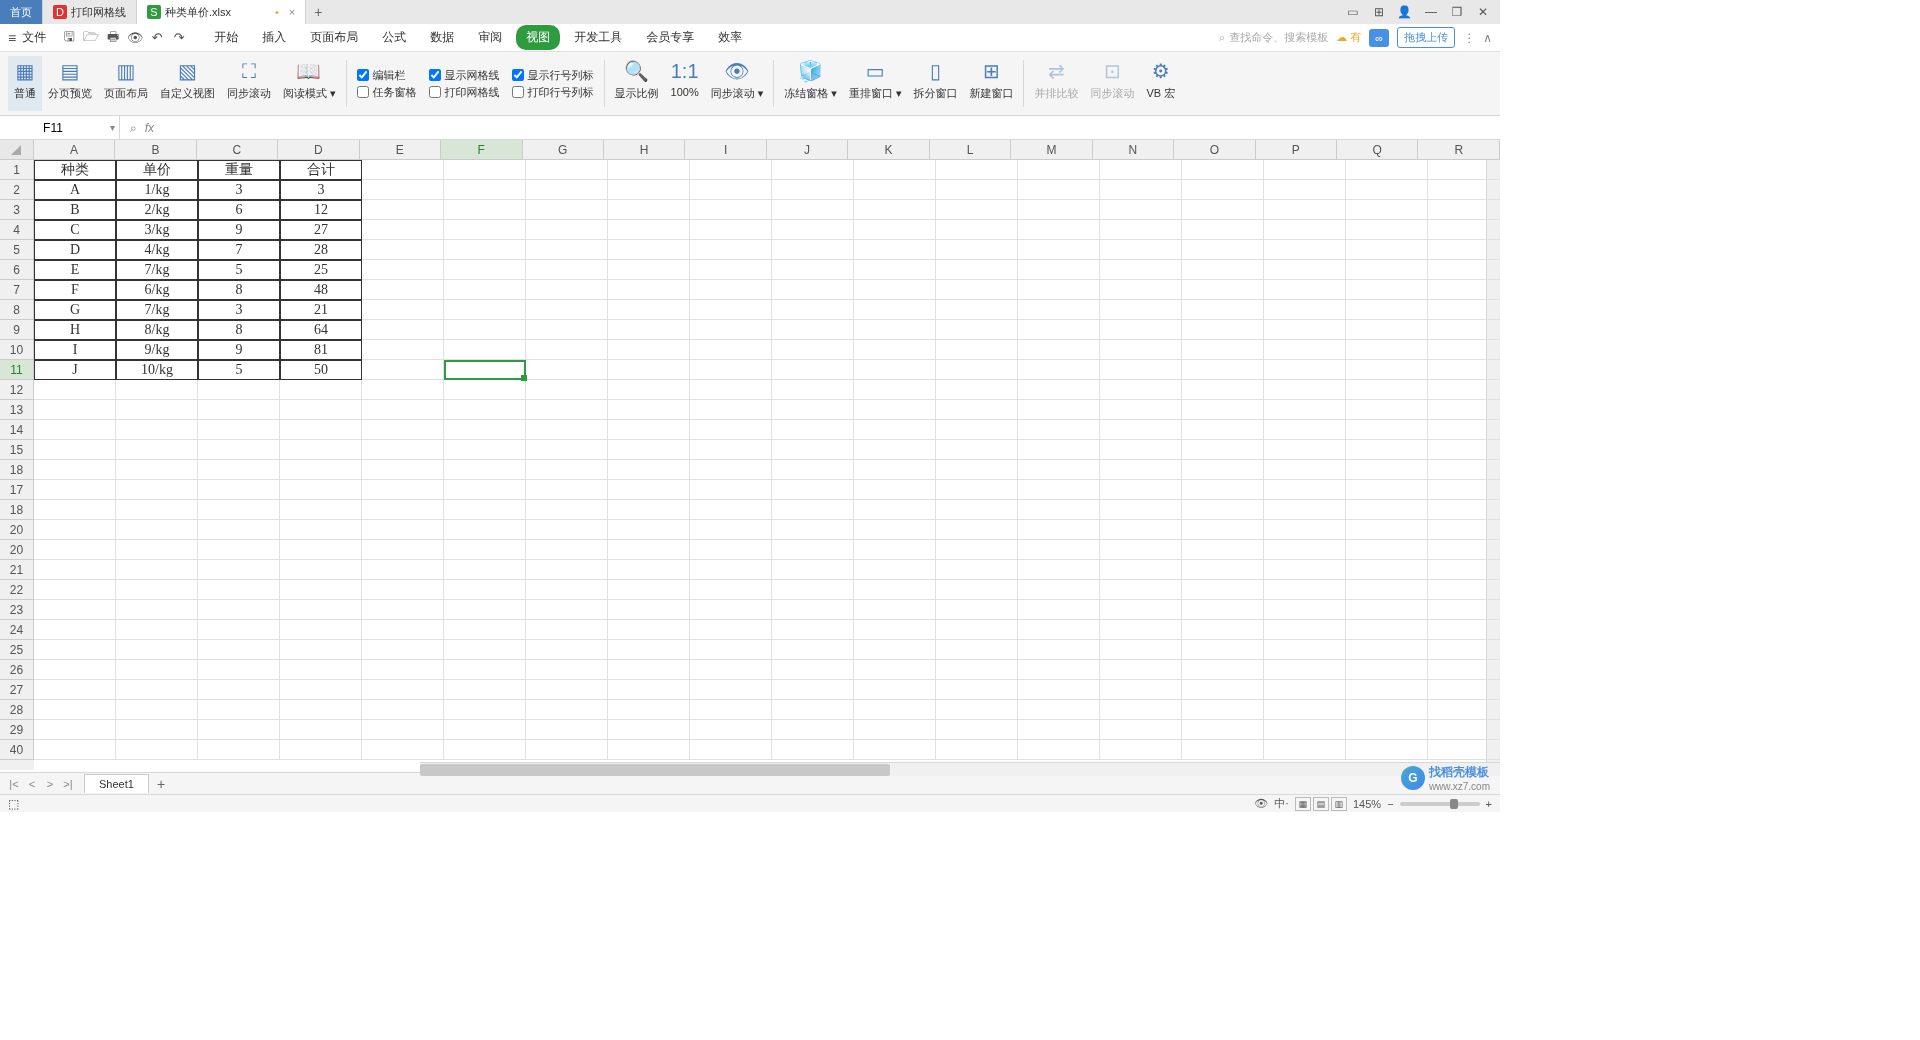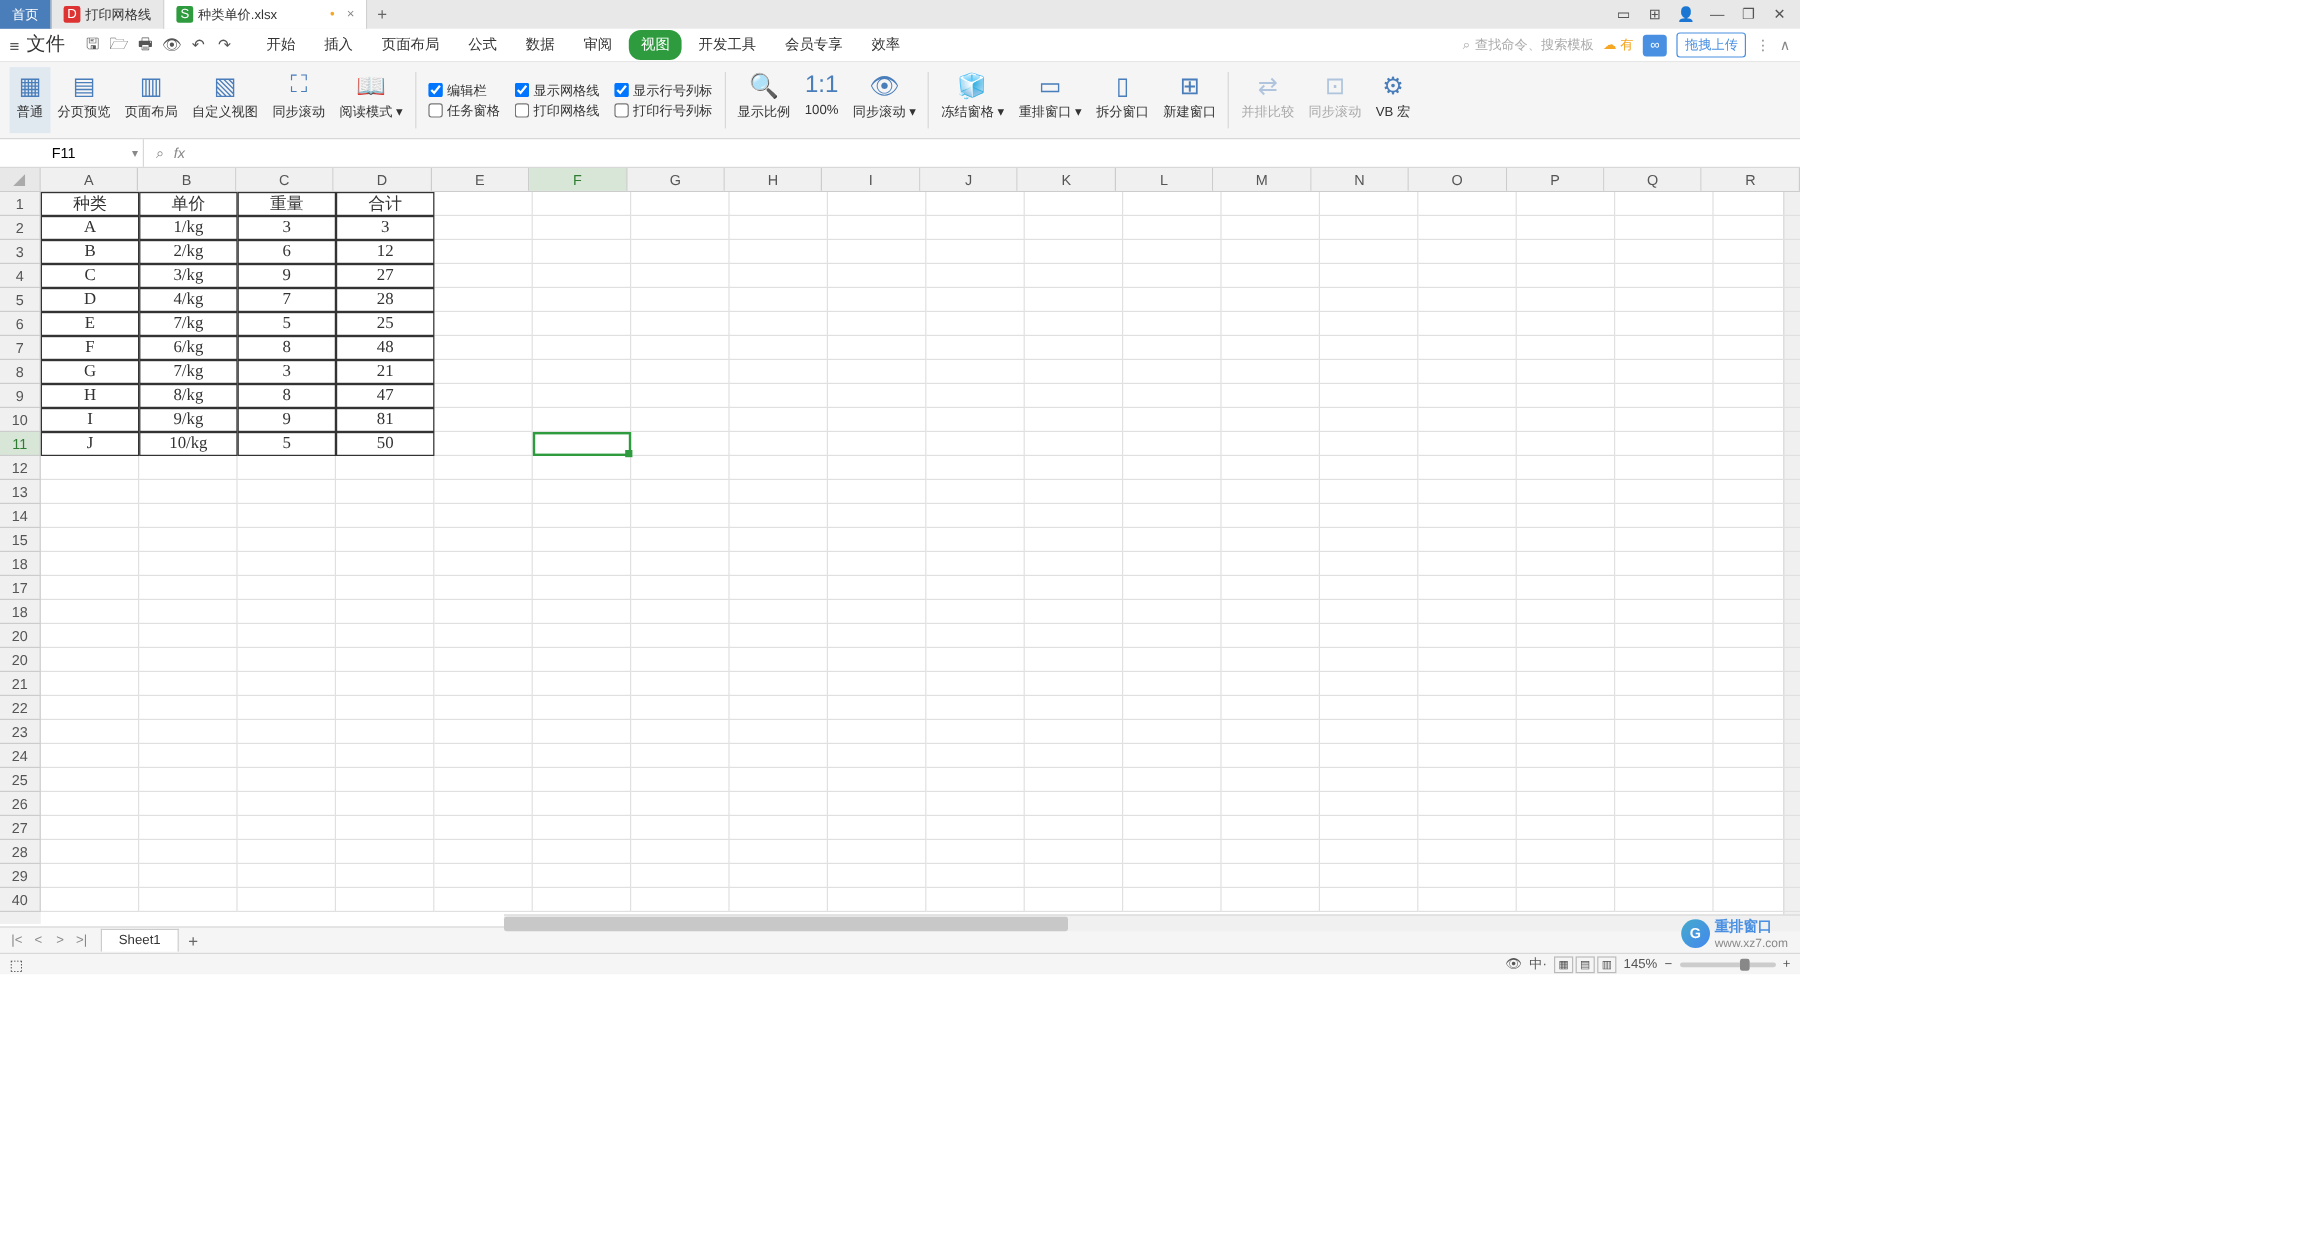--- a/index.html
+++ b/index.html
@@ -9,21 +9,21 @@
 .tab.active{background:#4a7ebb;color:#fff}
 .tab-icon{width:14px;height:14px;display:inline-flex;align-items:center;justify-content:center;font-size:11px}
 .tab-close{margin-left:6px;opacity:.6}
 .tab-dot{color:#f5a623;margin-left:40px}
 .tab-plus{padding:0 8px;display:flex;align-items:center;font-size:14px;color:#666}
 .title-right{margin-left:auto;display:flex;align-items:center;gap:8px;padding-right:8px}
 .title-icon{width:18px;height:18px;display:flex;align-items:center;justify-content:center;color:#555}
 .menu-bar{height:28px;background:#fff;border-bottom:1px solid #e0e0e0;display:flex;align-items:center;padding:0 8px;gap:2px}
 .menu-left{display:flex;align-items:center;gap:6px}
 .hamburger{font-size:14px;color:#555}
-.file-label{font-size:16px}
+.file-label{font-size:12px}
 .qa-icons{display:flex;gap:4px;margin-left:8px}
 .qa-icon{width:18px;height:18px;display:flex;align-items:center;justify-content:center;color:#555;font-size:13px}
 .menu-items{display:flex;gap:4px;margin-left:14px}
 .menu-item{padding:4px 10px;font-size:12px;color:#333;cursor:pointer;border-radius:10px}
 .menu-item.active{background:#2e9c3e;color:#fff}
 .menu-right{margin-left:auto;display:flex;align-items:center;gap:8px}
 .search-area{display:flex;align-items:center;gap:4px;color:#aaa;font-size:11px}
 .cloud-badge{background:#4a90e2;color:#fff;width:20px;height:18px;border-radius:3px;display:flex;align-items:center;justify-content:center;font-size:11px}
 .upload-btn{border:1px solid #4a90e2;color:#4a90e2;padding:2px 6px;border-radius:3px;font-size:11px}
 .ribbon{height:64px;background:#f5f5f5;border-bottom:1px solid #d8d8d8;display:flex;align-items:stretch;padding:4px 8px}
@@ -887,21 +887,21 @@
         <div class="cell bordered" style="left: 82px; top: 120px; width: 82px; font-family: &quot;Times New Roman&quot;, serif; font-size: 14px;">6/kg</div>
         <div class="cell bordered" style="left: 164px; top: 120px; width: 82px; font-family: &quot;Times New Roman&quot;, serif; font-size: 14px;">8</div>
         <div class="cell bordered" style="left: 246px; top: 120px; width: 82px; font-family: &quot;Times New Roman&quot;, serif; font-size: 14px;">48</div>
         <div class="cell bordered" style="left: 0px; top: 140px; width: 82px; font-family: &quot;Times New Roman&quot;, serif; font-size: 14px;">G</div>
         <div class="cell bordered" style="left: 82px; top: 140px; width: 82px; font-family: &quot;Times New Roman&quot;, serif; font-size: 14px;">7/kg</div>
         <div class="cell bordered" style="left: 164px; top: 140px; width: 82px; font-family: &quot;Times New Roman&quot;, serif; font-size: 14px;">3</div>
         <div class="cell bordered" style="left: 246px; top: 140px; width: 82px; font-family: &quot;Times New Roman&quot;, serif; font-size: 14px;">21</div>
         <div class="cell bordered" style="left: 0px; top: 160px; width: 82px; font-family: &quot;Times New Roman&quot;, serif; font-size: 14px;">H</div>
         <div class="cell bordered" style="left: 82px; top: 160px; width: 82px; font-family: &quot;Times New Roman&quot;, serif; font-size: 14px;">8/kg</div>
         <div class="cell bordered" style="left: 164px; top: 160px; width: 82px; font-family: &quot;Times New Roman&quot;, serif; font-size: 14px;">8</div>
-        <div class="cell bordered" style="left: 246px; top: 160px; width: 82px; font-family: &quot;Times New Roman&quot;, serif; font-size: 14px;">47</div>
+        <div class="cell bordered" style="left: 246px; top: 160px; width: 82px; font-family: &quot;Times New Roman&quot;, serif; font-size: 14px;">64</div>
         <div class="cell bordered" style="left: 0px; top: 180px; width: 82px; font-family: &quot;Times New Roman&quot;, serif; font-size: 14px;">I</div>
         <div class="cell bordered" style="left: 82px; top: 180px; width: 82px; font-family: &quot;Times New Roman&quot;, serif; font-size: 14px;">9/kg</div>
         <div class="cell bordered" style="left: 164px; top: 180px; width: 82px; font-family: &quot;Times New Roman&quot;, serif; font-size: 14px;">9</div>
         <div class="cell bordered" style="left: 246px; top: 180px; width: 82px; font-family: &quot;Times New Roman&quot;, serif; font-size: 14px;">81</div>
         <div class="cell bordered" style="left: 0px; top: 200px; width: 82px; font-family: &quot;Times New Roman&quot;, serif; font-size: 14px;">J</div>
         <div class="cell bordered" style="left: 82px; top: 200px; width: 82px; font-family: &quot;Times New Roman&quot;, serif; font-size: 14px;">10/kg</div>
         <div class="cell bordered" style="left: 164px; top: 200px; width: 82px; font-family: &quot;Times New Roman&quot;, serif; font-size: 14px;">5</div>
         <div class="cell bordered" style="left: 246px; top: 200px; width: 82px; font-family: &quot;Times New Roman&quot;, serif; font-size: 14px;">50</div>
         <div class="selection" style="left: 410px; top: 200px; width: 82px; height: 20px;">
           <div class="sel-handle"></div>
@@ -941,16 +941,16 @@
     <div class="zoom-slider">
         <div class="zoom-thumb"></div>
       </div>
     <span>+</span>
   </div>
 </div>
 
 <div class="watermark">
   <div class="logo">G</div>
   <div>
-    <div style="color:#4a90e2;font-weight:bold">重排窗口</div>
+    <div style="color:#4a90e2;font-weight:bold">找稻壳模板</div>
     <div style="color:#888;font-size:10px">www.xz7.com</div>
   </div>
 </div>
 
 </body></html>

